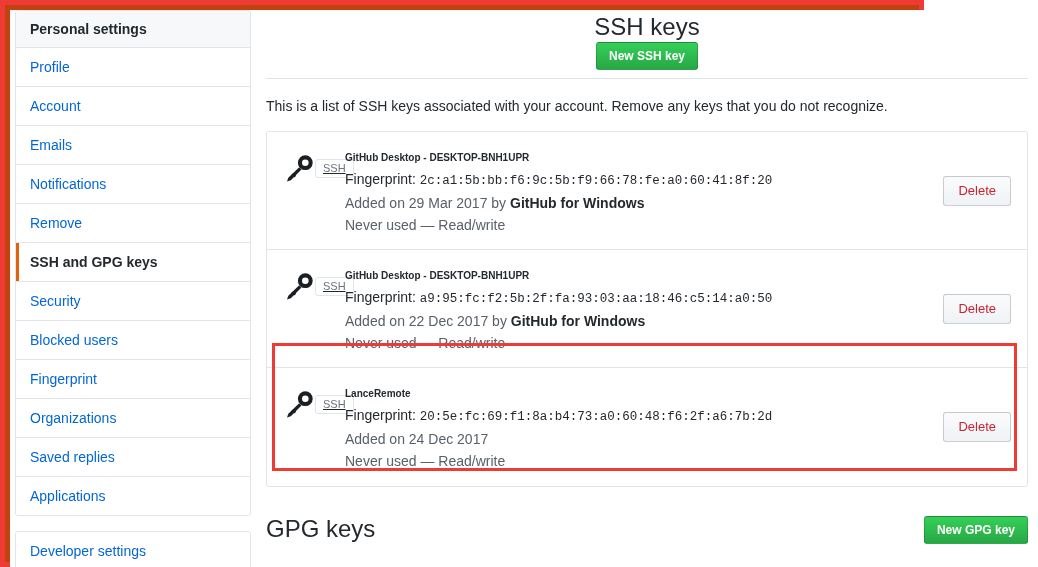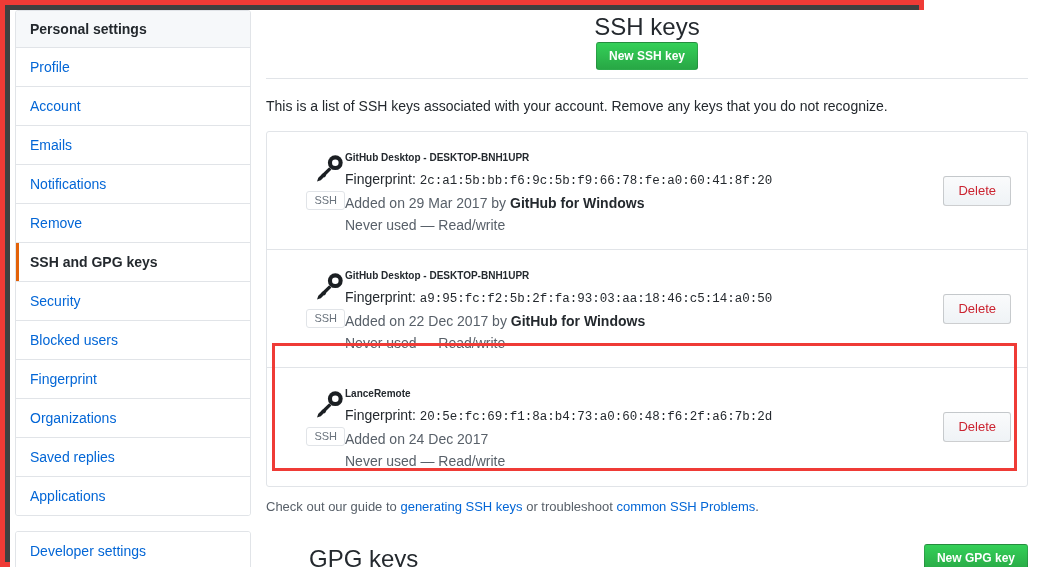--- a/index.html
+++ b/index.html
@@ -19,21 +19,21 @@
     position: relative;
   }
 
   
   #page-frame {
     position: absolute;
     left: 0; top: 0;
     width: 924px;
     height: 567px;
     border: 5px solid #ef3b36;
-    background: #404040;
+    background: #c2410c;
   }
   #page-inner {
     position: absolute;
     left: 5px; top: 5px;
     width: 1028px;
     height: 557px;
     background: #ffffff;
     overflow: hidden;
   }
 
@@ -145,23 +145,24 @@
     border-bottom: 1px solid #e1e4e8;
     position: relative;
     min-height: 118px;
   }
   .key-row:last-child { border-bottom: none; }
 
   .key-icon-col {
     width: 62px;
     flex: 0 0 62px;
     display: flex;
-    flex-direction: column;
-    align-items: flex-end;
+    flex-direction: row;
+    align-items: flex-start;
     padding-top: 8px;
+    text-decoration: underline;
   }
   .key-glyph {
     width: 32px;
     height: 32px;
     display: block;
   }
   .ssh-badge {
     margin-top: 6px;
     display: inline-block;
     border: 1px solid #e1e4e8;
@@ -253,23 +254,22 @@
     color: #0366d6;
     text-decoration: none;
     cursor: pointer;
   }
 
   .gpg-section {
     margin-top: 27px;
   }
   .gpg-header {
     display: flex;
-    align-items: flex-start;
+    align-items: flex-end;
     justify-content: space-between;
-    margin-left: 43px;
   }
 </style>
 </head>
 <body>
 
 <div id="page-frame">
   <div id="page-inner">
 
     <nav class="sidebar">
       <div class="sidebar-box">
@@ -365,23 +365,20 @@
             <div class="key-info">
               <div class="key-title">LanceRemote</div>
               <div class="key-fingerprint"><span class="fp-label">Fingerprint:</span> <span class="fp-value">20:5e:fc:69:f1:8a:b4:73:a0:60:48:f6:2f:a6:7b:2d</span></div>
               <div class="key-meta"><span>Added on 24 Dec 2017</span></div>
               <div class="key-usage">Never used — Read/write</div>
             </div>
             <div class="key-action"><button class="btn-delete">Delete</button></div>
           </div>
         </div>
 
-      <div class="footer-note">
-        <span>Check out our guide to </span><a>generating SSH keys</a><span> or troubleshoot </span><a>common SSH Problems</a><span>.</span>
-      </div>
 
       <div class="gpg-section">
         <div class="gpg-header">
           <h2 class="section-title">GPG keys</h2>
           <button class="btn-green">New GPG key</button>
         </div>
       </div>
 
     </main>
 

